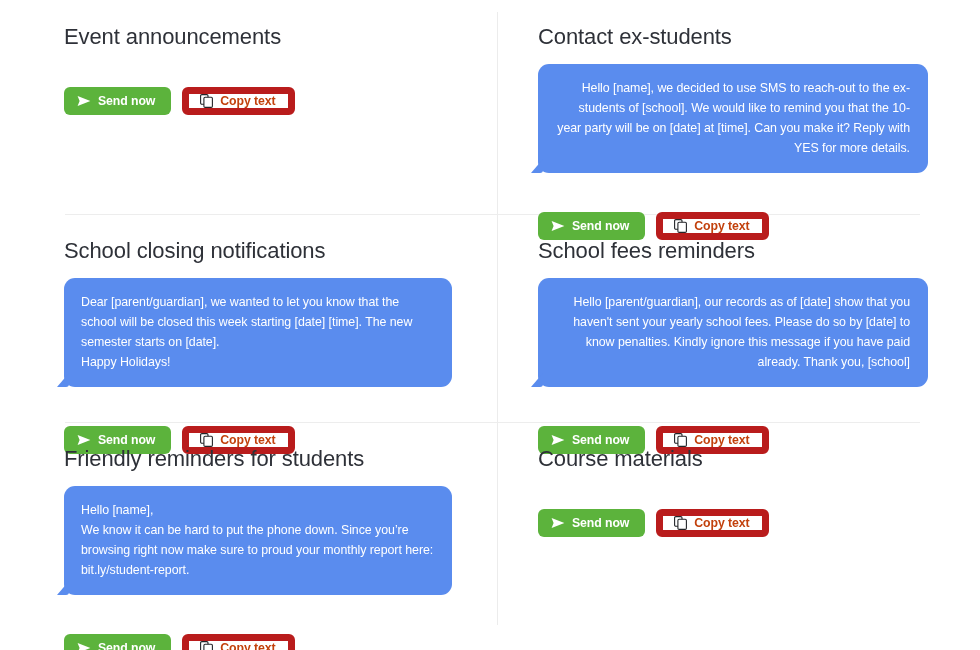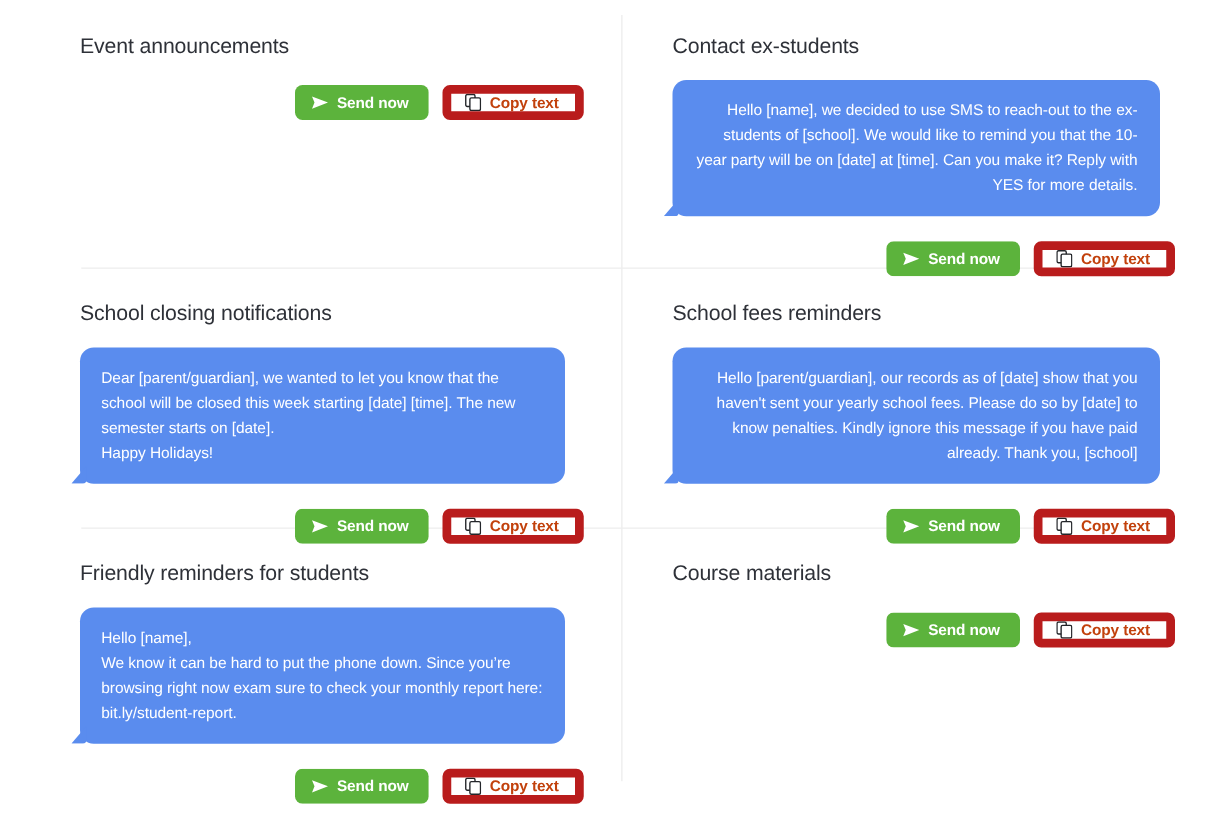--- a/index.html
+++ b/index.html
@@ -43,21 +43,21 @@
   .divider-horizontal.h2 { top: 422px; }
 
   
   .template-card {
     padding: 26px 30px 0 64px;
     position: relative;
   }
   .template-card.right { padding-left: 41px; padding-right: 40px; }
 
   .card-title {
-    font-size: 17px;
+    font-size: 22px;
     font-weight: 500;
     color: #2e3138;
     letter-spacing: -0.1px;
     line-height: 22px;
     margin-bottom: 16px;
   }
 
   
   .bubble-wrap { position: relative; display: block; }
 
@@ -88,22 +88,21 @@
   }
 
   .bubble.w-left  { max-width: 388px; }
   .bubble.w-right { max-width: 390px; text-align: right; }
 
   
   .card-actions {
     display: flex;
     align-items: center;
     gap: 11px;
-    margin-top: 20px;
-    justify-content: flex-end;
+    margin-top: 39px;
   }
 
   .btn {
     display: inline-flex;
     align-items: center;
     gap: 7px;
     border-radius: 6px;
     font-size: 12.3px;
     font-weight: 700;
     letter-spacing: -0.1px;
@@ -239,21 +238,21 @@
         </span>
         <span>Copy text</span>
       </button>
     </div>
   </div>
 
   <div class="template-card left">
     <div class="card-title">Friendly reminders for students</div>
     <div class="bubble-wrap">
       <div class="bubble w-left">Hello [name],
-We know it can be hard to put the phone down. Since you’re browsing right now exam sure to check your monthly report here: bit.ly/student-report.</div>
+We know it can be hard to put the phone down. Since you’re browsing right now make sure to proud your monthly report here: bit.ly/student-report.</div>
     </div>
     <div class="card-actions">
       <button class="btn btn-send">
         <span class="icon">
           <svg width="14" height="12" viewBox="0 0 14 12">
               <path d="M0.6 1.1 L13.4 6 L0.6 10.9 L2.6 6 Z" fill="#ffffff"></path>
             </svg>
         </span>
         <span>Send now</span>
       </button>

